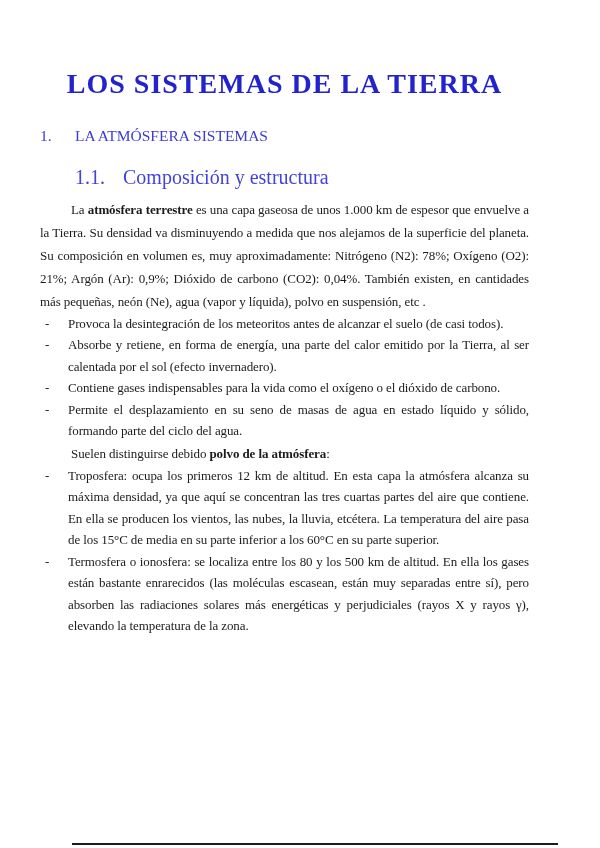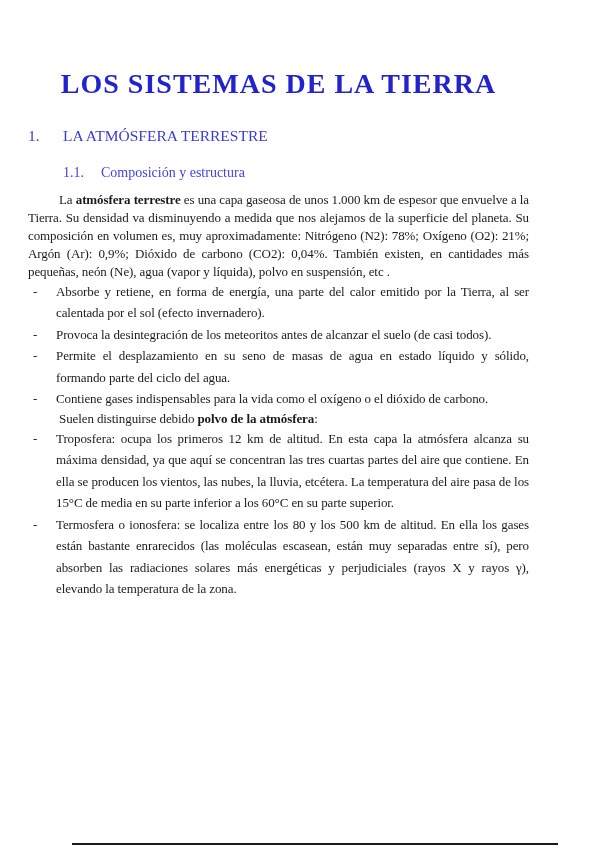--- a/index.html
+++ b/index.html
@@ -11,21 +11,21 @@
     width: 600px;
     height: 848px;
     overflow: hidden;
   }
   .page {
     position: relative;
     width: 600px;
     height: 848px;
     box-sizing: border-box;
     background: #ffffff;
-    padding: 56px 71px 0 28px;
+    padding: 56px 71px 0 40px;
     font-family: "Liberation Serif", serif;
     color: var(--c-body, #1b1b1b);
   }
   .doc-title {
     margin: 12px 0 0 0;
     font-size: 28px;
     line-height: 1.15;
     font-weight: 700;
     letter-spacing: 1px;
     text-align: center;
@@ -36,29 +36,30 @@
     margin-top: 27px;
     font-size: 15.5px;
     line-height: 1.2;
     color: var(--c-heading, #3b3bd8);
   }
   .sec-num { width: 35px; flex: none; }
   .sub-heading {
     display: flex;
     margin-top: 19px;
     margin-left: 35px;
-    font-size: 14px;
+    font-size: 20px;
     line-height: 1.2;
     color: var(--c-subheading, #4343dc);
+    gap: 10px;
   }
   .sub-num { width: 38px; flex: none; }
   .body {
     margin: 0;
     font-size: 13px;
-    line-height: 18px;
+    line-height: 23px;
     letter-spacing: -0.1px;
     text-align: justify;
   }
   .first-block { margin-top: 9px; }
   .indent { text-indent: 31px; }
   .b { font-weight: 700; }
   .dash-list {
     list-style: none;
     margin: 0;
     padding: 0;
@@ -88,36 +89,36 @@
 </style>
 </head>
 <body>
 
 <div class="page">
 
   <h1 class="doc-title">LOS SISTEMAS DE LA TIERRA</h1>
 
   <div class="sec-heading">
     <span class="sec-num">1.</span>
-    <span class="sec-title">LA ATMÓSFERA TERRESTRE</span>
+    <span class="sec-title">LA ATMÓSFERA SISTEMAS</span>
   </div>
 
   <div class="sub-heading">
     <span class="sub-num">1.1.</span>
     <span class="sub-title">Composición y estructura</span>
   </div>
 
   <p class="body indent first-block"><span>La </span><span class="b">atmósfera terrestre</span><span> es una capa gaseosa de unos 1.000 km de espesor que envuelve a la Tierra. Su densidad va disminuyendo a medida que nos alejamos de la superficie del planeta. Su composición en volumen es, muy aproximadamente: Nitrógeno (N2): 78%; Oxígeno (O2): 21%; Argón (Ar): 0,9%; Dióxido de carbono (CO2): 0,04%. También existen, en cantidades más pequeñas, neón (Ne), agua (vapor y líquida), polvo en suspensión, etc .</span></p>
 
 
   <ul class="dash-list">
+    <li>Provoca la desintegración de los meteoritos antes de alcanzar el suelo (de casi todos).</li>
     <li>Absorbe y retiene, en forma de energía, una parte del calor emitido por la Tierra, al ser calentada por el sol (efecto invernadero).</li>
-    <li>Provoca la desintegración de los meteoritos antes de alcanzar el suelo (de casi todos).</li>
+    <li>Contiene gases indispensables para la vida como el oxígeno o el dióxido de carbono.</li>
     <li>Permite el desplazamiento en su seno de masas de agua en estado líquido y sólido, formando parte del ciclo del agua.</li>
-    <li>Contiene gases indispensables para la vida como el oxígeno o el dióxido de carbono.</li>
   </ul>
 
   <p class="body indent"><span>Suelen distinguirse debido </span><span class="b">polvo de la atmósfera</span><span>:</span></p>
 
   <ul class="dash-list">
     <li>Troposfera: ocupa los primeros 12 km de altitud. En esta capa la atmósfera alcanza su máxima densidad, ya que aquí se concentran las tres cuartas partes del aire que contiene. En ella se producen los vientos, las nubes, la lluvia, etcétera. La temperatura del aire pasa de los 15°C de media en su parte inferior a los 60°C en su parte superior.</li>
     <li>Termosfera o ionosfera: se localiza entre los 80 y los 500 km de altitud. En ella los gases están bastante enrarecidos (las moléculas escasean, están muy separadas entre sí), pero absorben las radiaciones solares más energéticas y perjudiciales (rayos X y rayos γ), elevando la temperatura de la zona.</li>
   </ul>
 
   <div class="bottom-rule"></div>

